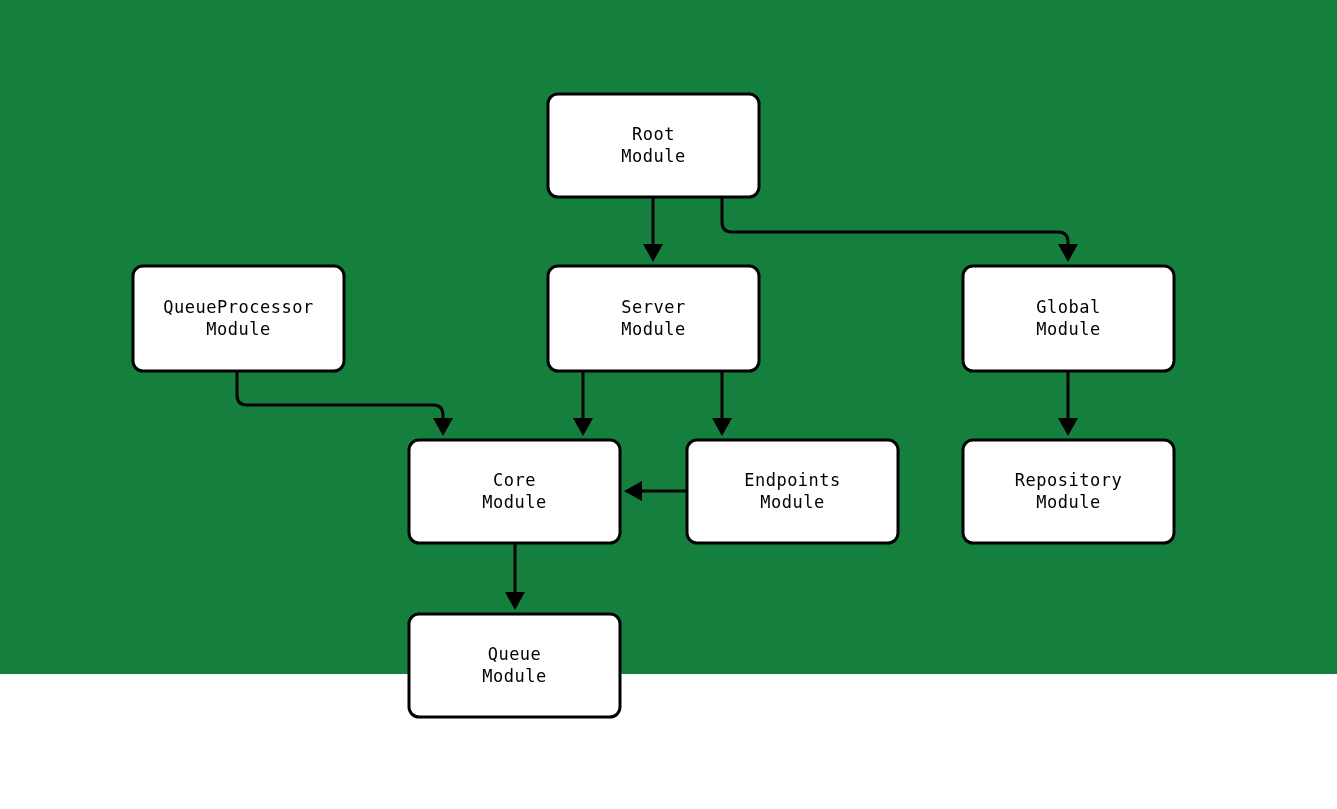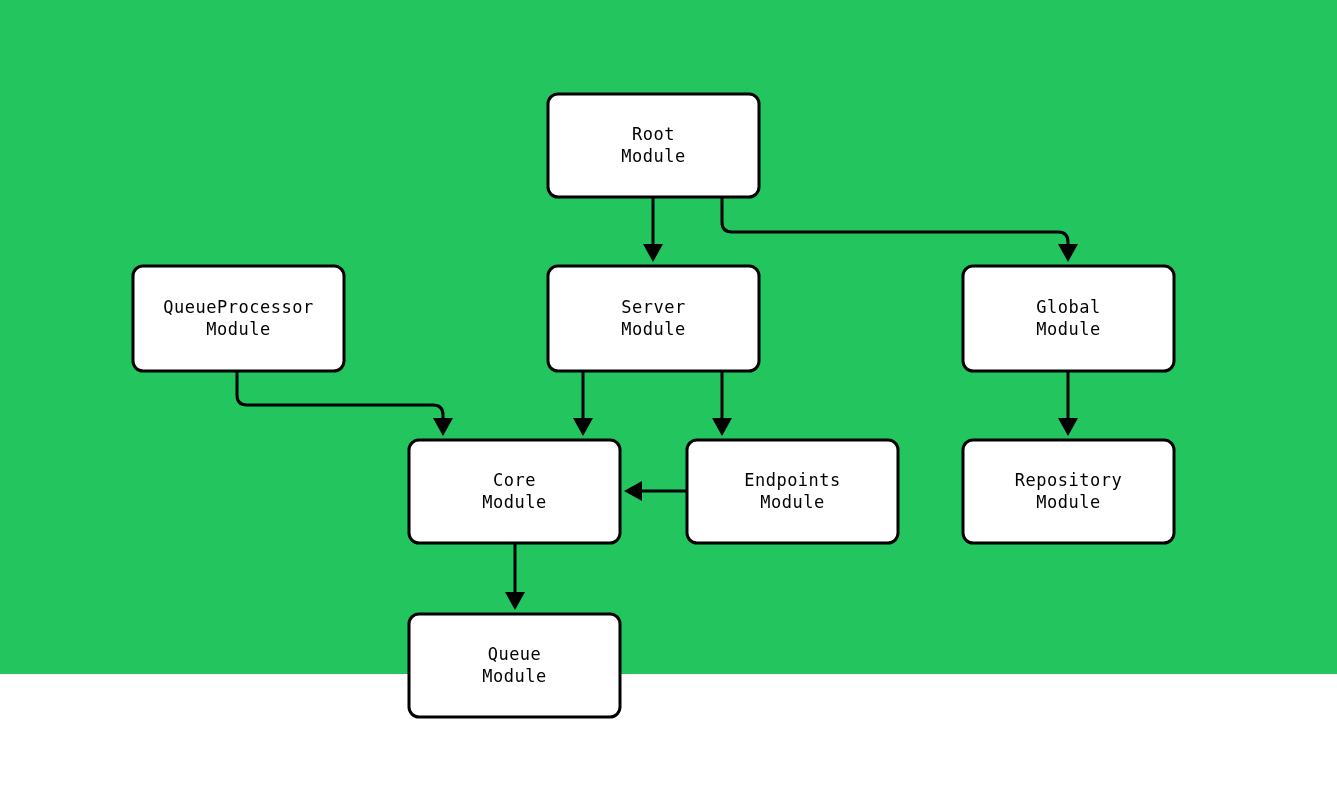--- a/index.html
+++ b/index.html
@@ -11,21 +11,21 @@
   body {
     width: 1337px;
     height: 809px;
     overflow: hidden;
     font-family: "DejaVu Sans Mono", monospace;
   }
   #diagram-root {
     position: relative;
     width: 1337px;
     height: 674px;
-    background: #22c55e;
+    background: #15803d;
   }
   #diagram-svg {
     position: absolute;
     top: 0;
     left: 0;
     width: 1337px;
     height: 809px;
     display: block;
   }
   .node-rect {

